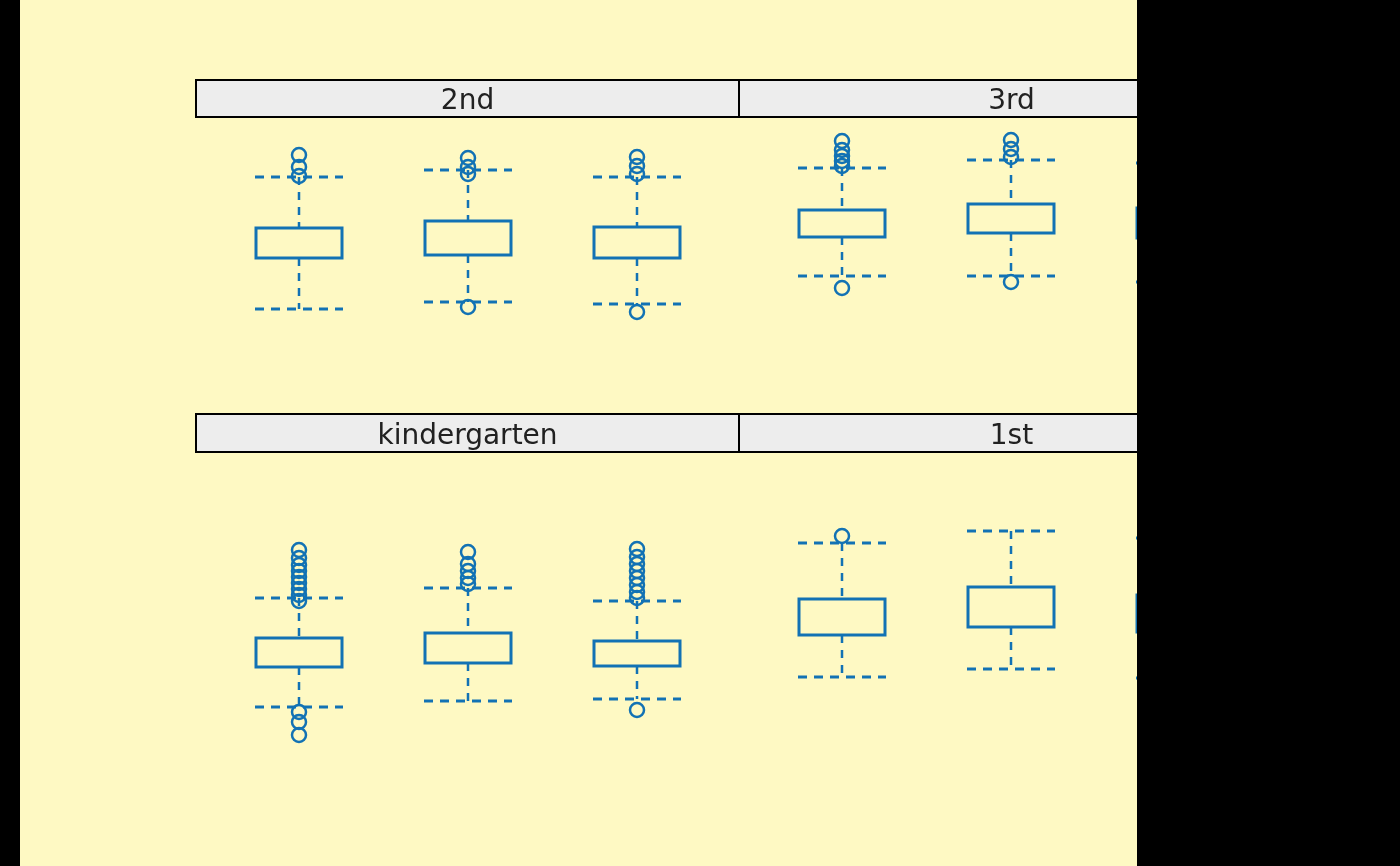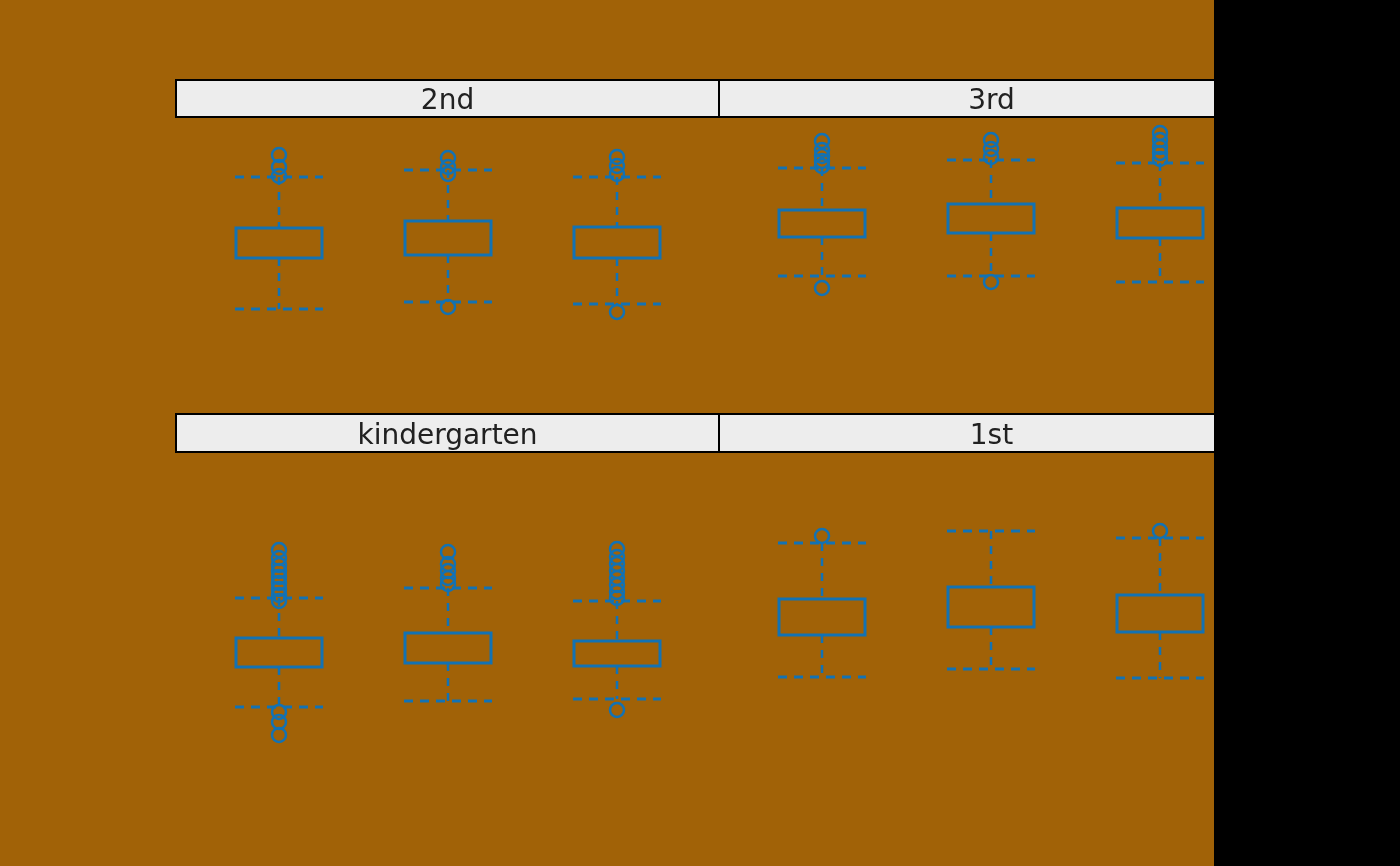--- a/index.html
+++ b/index.html
@@ -1,21 +1,22 @@
 <!DOCTYPE html>
 <html><head>
 <meta charset="utf-8">
 <style>
   html,body{margin:0;padding:0;background:#000;}
   .stage{
     position:relative;
-    width:1214px;height:866px;
-    background:#a16207;
+    width:1117px;height:866px;
+    background:#fef9c3;
     font-family:"DejaVu Sans","Liberation Sans",sans-serif;
     overflow:hidden;
+    margin-left:20px;
   }
   svg{display:block;}
   .strip-label{
     font-family:"DejaVu Sans","Liberation Sans",sans-serif;
     font-size:28px;
     fill:#212121;
   }
 </style>
 </head>
 <body>

